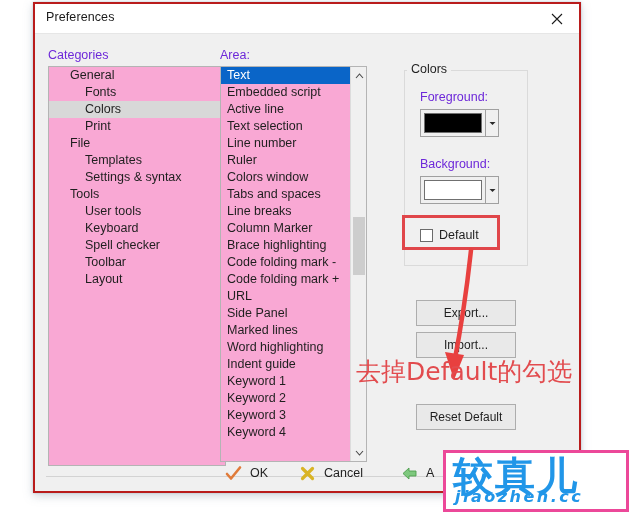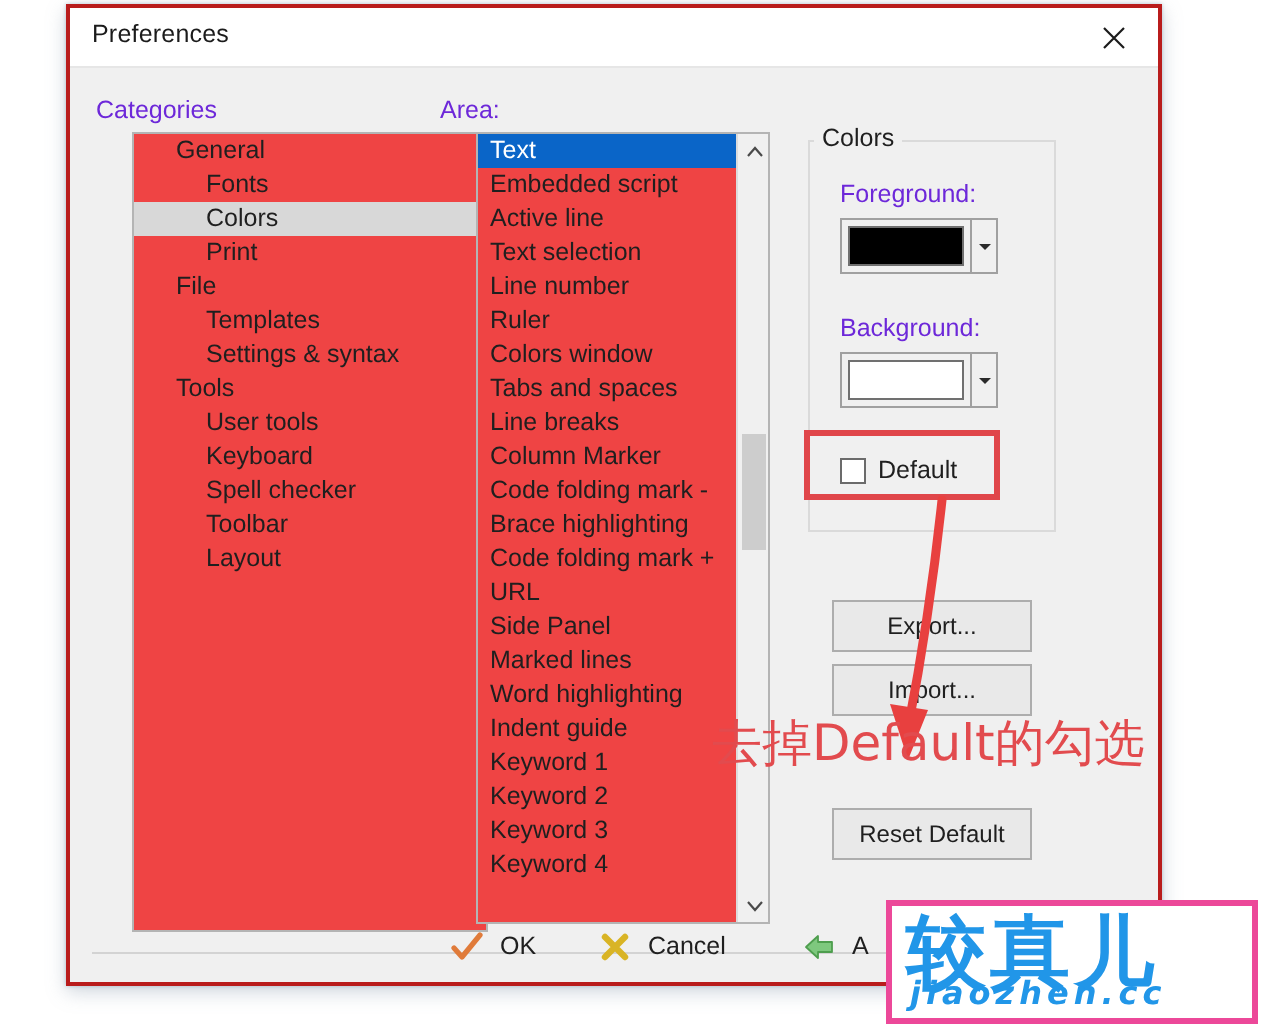--- a/index.html
+++ b/index.html
@@ -37,24 +37,23 @@
     color: #1b1b1b;
   }
   .close-btn svg { display:block; }
 
   
   .lbl { position: absolute; font-size: 12.5px; color: #6d28d9; white-space: nowrap; }
 
   
   .listbox {
     position: absolute;
-    background: #ef4444;
+    background: #f9a8d4;
     border: 1px solid #b4b4b4;
     overflow: hidden;
-    margin-left: 18px;
   }
   #categories-list { left: 13px; top: 62px; width: 178px; height: 400px; }
   #area-list       { left: 185px; top: 62px; width: 147px; height: 396px; }
 
   .list-inner { position: relative; width: 100%; height: 100%; }
   .li {
     font-size: 12.5px; color: #1f1f1f;
     height: 17px; line-height: 17px;
     padding-left: 6px;
     white-space: nowrap; overflow: hidden;
@@ -219,22 +218,22 @@
         <div class="li sel-blue">Text</div>
         <div class="li">Embedded script</div>
         <div class="li">Active line</div>
         <div class="li">Text selection</div>
         <div class="li">Line number</div>
         <div class="li">Ruler</div>
         <div class="li">Colors window</div>
         <div class="li">Tabs and spaces</div>
         <div class="li">Line breaks</div>
         <div class="li">Column Marker</div>
+        <div class="li">Brace highlighting</div>
         <div class="li">Code folding mark -</div>
-        <div class="li">Brace highlighting</div>
         <div class="li">Code folding mark +</div>
         <div class="li">URL</div>
         <div class="li">Side Panel</div>
         <div class="li">Marked lines</div>
         <div class="li">Word highlighting</div>
         <div class="li">Indent guide</div>
         <div class="li">Keyword 1</div>
         <div class="li">Keyword 2</div>
         <div class="li">Keyword 3</div>
         <div class="li">Keyword 4</div>

